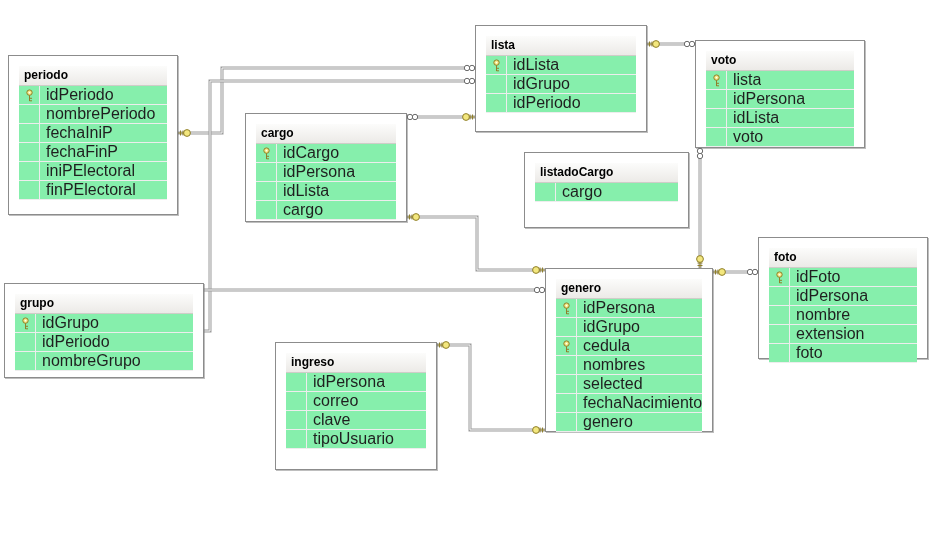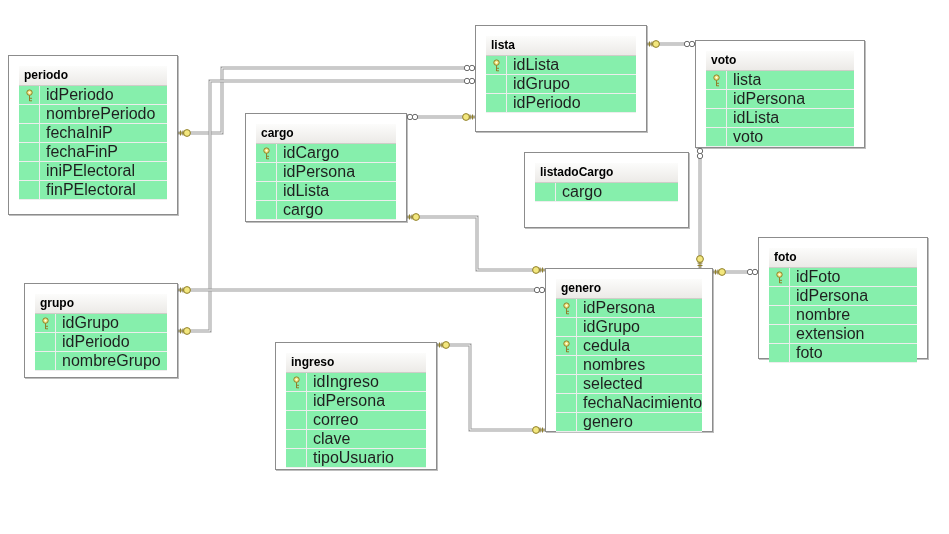--- a/index.html
+++ b/index.html
@@ -240,21 +240,21 @@
         <div class="row">
           <div class="kc"></div>
           <div class="fn">extension</div>
         </div>
         <div class="row">
           <div class="kc"></div>
           <div class="fn">foto</div>
         </div>
       </div>
     </div>
-    <div class="tbl" style="left: 24px; top: 283px; width: 154px; height: 95px;">
+    <div class="tbl" style="left: 4px; top: 283px; width: 200px; height: 95px;">
       <div class="ttl">grupo</div>
       <div>
         <div class="row">
           <div class="kc">
             <svg width="11" height="13" viewBox="0 0 11 13">
               <circle cx="5.5" cy="3.6" r="2.7" fill="#f3e77e" stroke="#8f7f2c"></circle>
               <circle cx="5.5" cy="3.6" r="0.9" fill="#ffffff"></circle>
               <path d="M5.5 6.3 V12 M5.5 9.3 H8 M5.5 11.8 H8" stroke="#8f7f2c" fill="none"></path>
             </svg>
           </div>
@@ -266,30 +266,20 @@
         </div>
         <div class="row">
           <div class="kc"></div>
           <div class="fn">nombreGrupo</div>
         </div>
       </div>
     </div>
     <div class="tbl" style="left: 275px; top: 342px; width: 162px; height: 128px;">
       <div class="ttl">ingreso</div>
       <div>
-        <div class="row">
-          <div class="kc">
-            <svg width="11" height="13" viewBox="0 0 11 13">
-              <circle cx="5.5" cy="3.6" r="2.7" fill="#f3e77e" stroke="#8f7f2c"></circle>
-              <circle cx="5.5" cy="3.6" r="0.9" fill="#ffffff"></circle>
-              <path d="M5.5 6.3 V12 M5.5 9.3 H8 M5.5 11.8 H8" stroke="#8f7f2c" fill="none"></path>
-            </svg>
-          </div>
-          <div class="fn">idIngreso</div>
-        </div>
         <div class="row">
           <div class="kc"></div>
           <div class="fn">idPersona</div>
         </div>
         <div class="row">
           <div class="kc"></div>
           <div class="fn">correo</div>
         </div>
         <div class="row">
           <div class="kc"></div>

